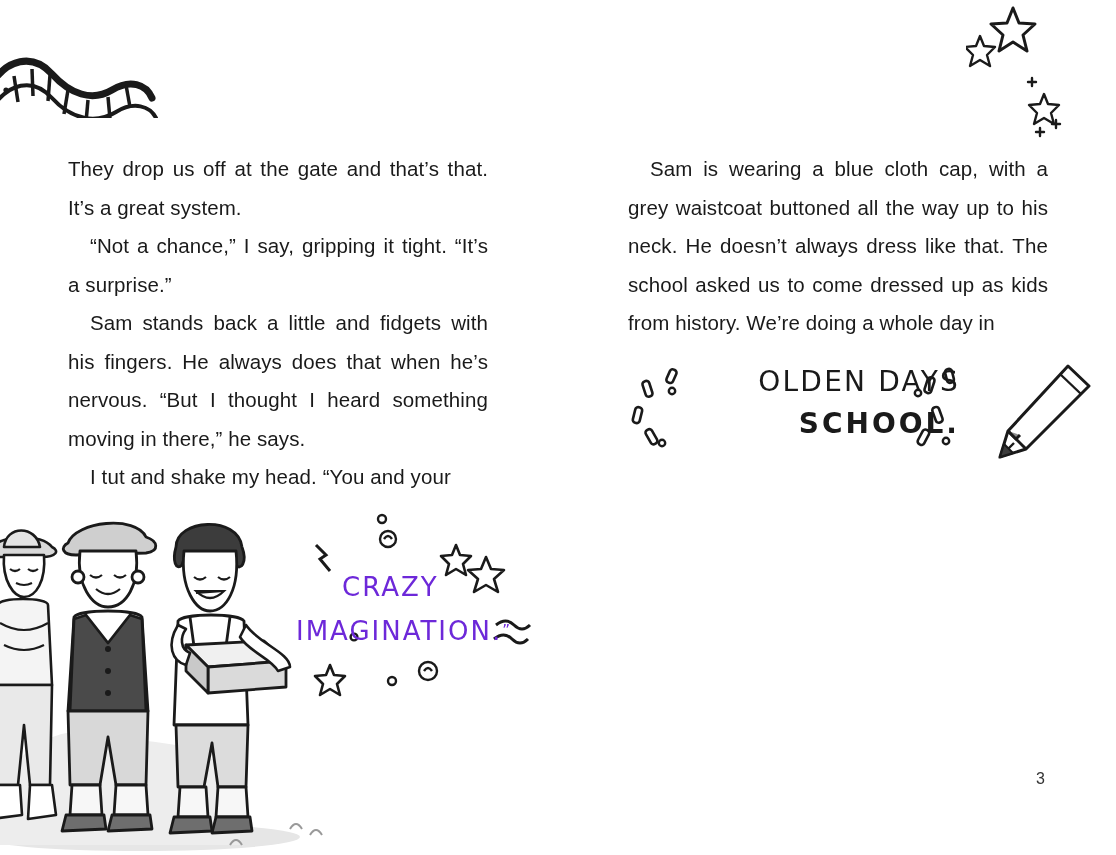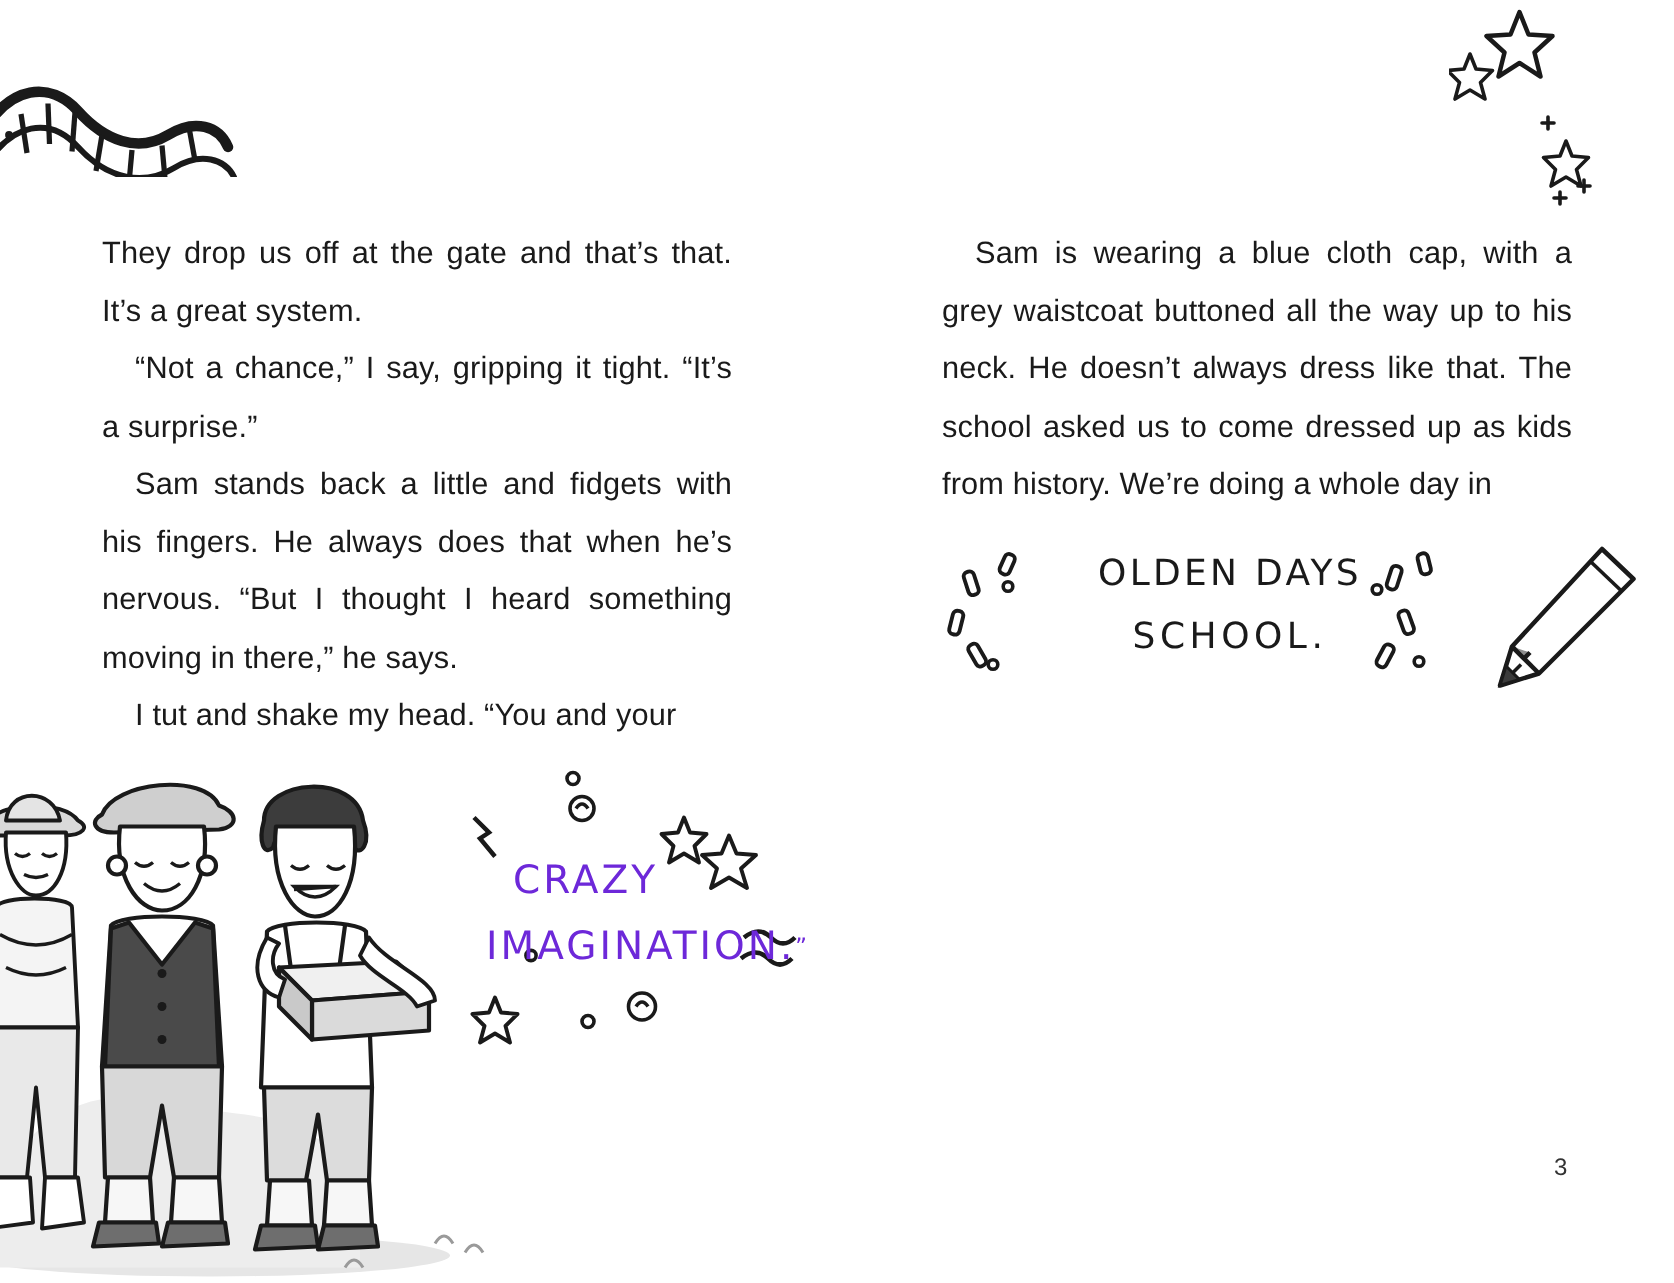--- a/index.html
+++ b/index.html
@@ -66,28 +66,28 @@
     left: 628px;
     top: 355px;
     width: 430px;
     height: 120px;
   }
   .olden-text {
     position: absolute;
     left: 52px;
     top: 6px;
     width: 280px;
-    text-align: center;
+    text-align: right;
     font-family: "DejaVu Sans", sans-serif;
-    font-size: 24px;
+    font-size: 28px;
     letter-spacing: 2.2px;
     line-height: 42px;
     color: #1a1a1a;
   }
-  .olden-line2 { letter-spacing: 3px; }
+  .olden-line2 { letter-spacing: 3px; font-weight: bold; }
 
   
   .crazy-block {
     position: absolute;
     left: 280px;
     top: 505px;
     width: 280px;
     height: 200px;
   }
   .crazy-text {
@@ -95,21 +95,21 @@
     left: 10px;
     top: 60px;
     width: 250px;
     font-family: "DejaVu Sans", sans-serif;
     font-size: 26px;
     letter-spacing: 2px;
     line-height: 44px;
     color: #6d28d9;
   }
   .crazy-l1 { padding-left: 52px; }
-  .crazy-l2 { padding-left: 6px; text-align: right; }
+  .crazy-l2 { padding-left: 6px; }
   .crazy-quote { font-size: 15px; vertical-align: top; }
 
   
   .illus {
     position: absolute;
     left: -10px;
     top: 485px;
     width: 360px;
     height: 370px;
   }

